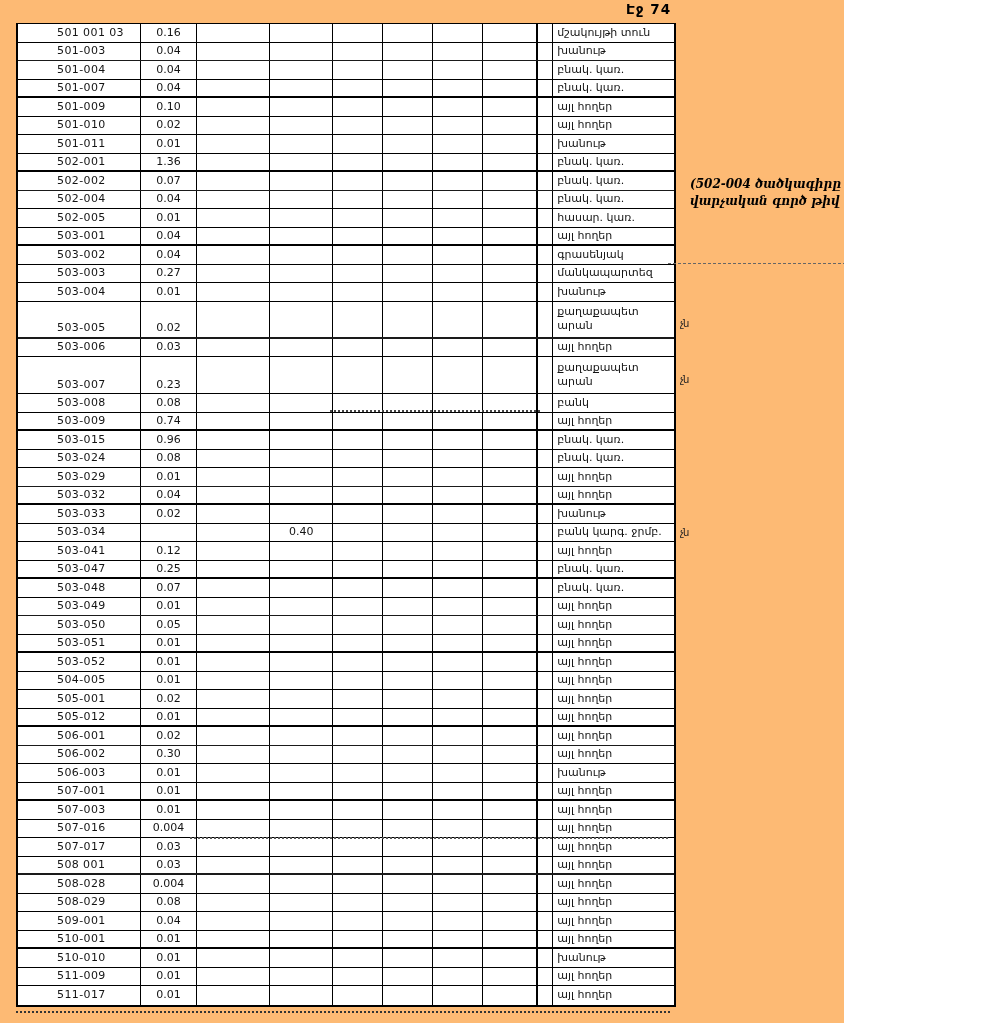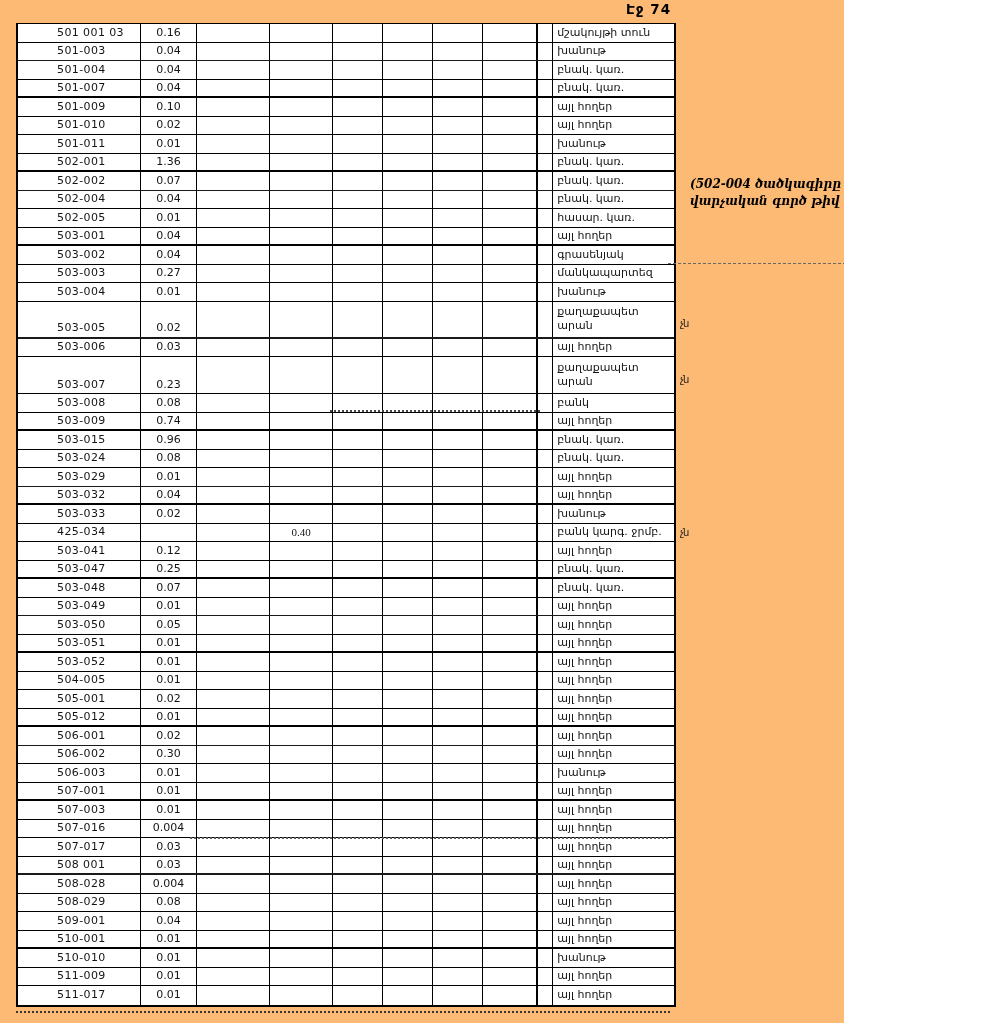--- a/index.html
+++ b/index.html
@@ -47,21 +47,21 @@
   .cell{
     box-sizing:border-box;
     border-right:1px solid #000;
     display:flex;align-items:center;
     font-size:11px;line-height:1.1;
     overflow:hidden;white-space:nowrap;
   }
   .c0{width:100px;padding-left:13px;letter-spacing:0.4px;margin-left:26px;}
   .c1{width:58px;justify-content:center;text-align:right;}
   .c2{width:76px;}
-  .c3{width:65px;justify-content:center;font-family:Liberation Serif, serif;}
+  .c3{width:65px;justify-content:center;}
   .c4{width:52px;}
   .c5{width:51px;}
   .c6{width:52px;}
   .c7{width:57px;border-right-width:2px;}
   .c8{width:16px;}
   .c9{width:125px;padding:1px 0 1px 4px;border-right:none;white-space:normal;}
   .row.tall .cell{align-items:flex-end;padding-bottom:2px;}
   .row.tall .c9{align-items:center;padding-top:2px;}
   .row.tall .lbl{display:inline-block;width:88px;word-break:break-all;}
   .lbl{line-height:1.25;}
@@ -439,21 +439,21 @@
         <div class="cell c4"></div>
         <div class="cell c5"></div>
         <div class="cell c6"></div>
         <div class="cell c7"></div>
         <div class="cell c8"></div>
         <div class="cell c9">
           <span class="lbl">խանութ</span>
         </div>
       </div>
       <div class="row">
-        <div class="cell c0">425-034</div>
+        <div class="cell c0">503-034</div>
         <div class="cell c1"></div>
         <div class="cell c2"></div>
         <div class="cell c3">0.40</div>
         <div class="cell c4"></div>
         <div class="cell c5"></div>
         <div class="cell c6"></div>
         <div class="cell c7"></div>
         <div class="cell c8"></div>
         <div class="cell c9">
           <span class="lbl">բանկ կարգ. ջրմբ.</span>

